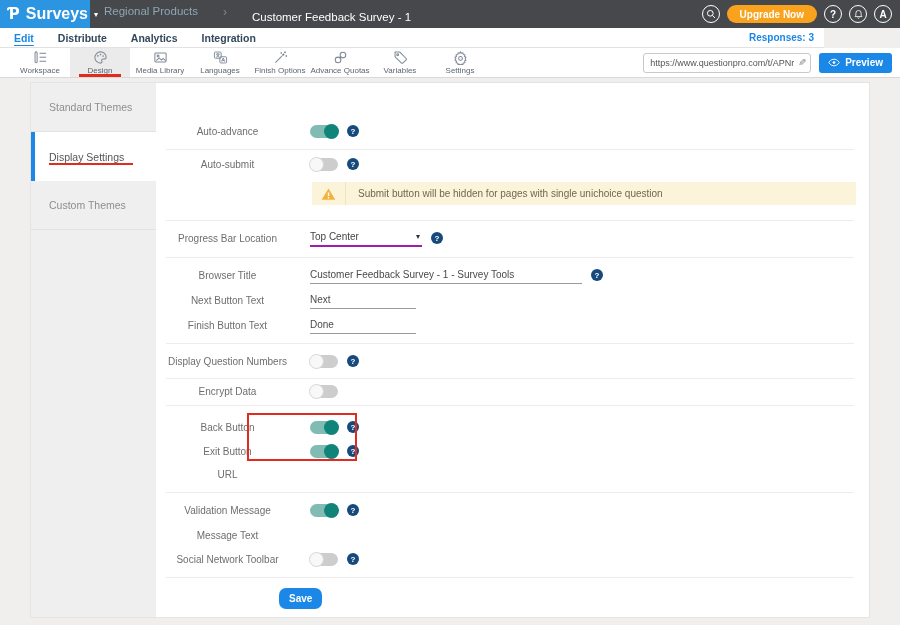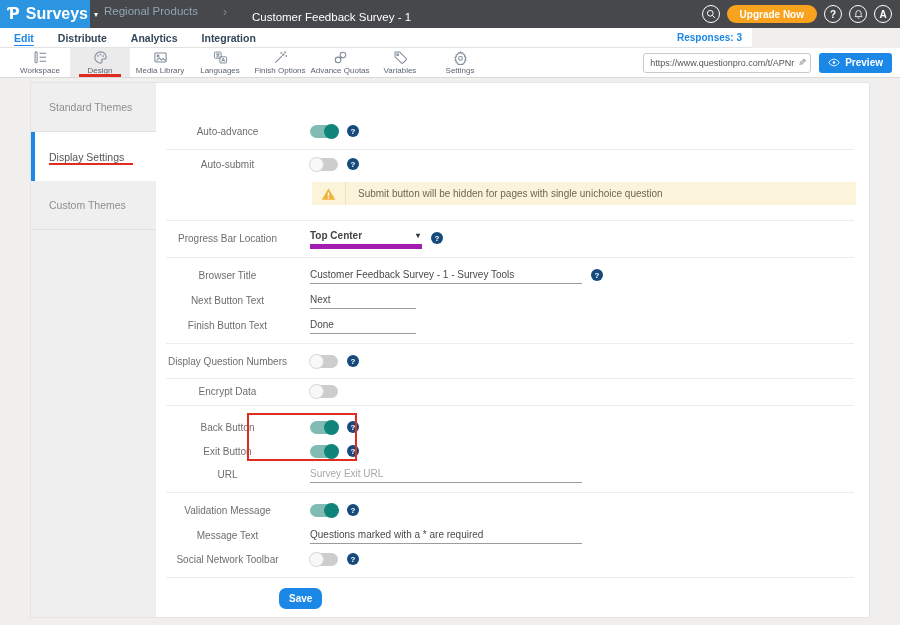--- a/index.html
+++ b/index.html
@@ -13,21 +13,21 @@
   .menu-caret { font-size:8px; margin-top:1px; }
   .breadcrumb { display:flex; gap:25px; margin-left:14px; font-size:11.5px; }
   .bc-parent { color:#8ea6b4; }
   .bc-sep { color:#7d8a94; font-size:12px; }
   .bc-current { color:#ffffff;margin-top:6px; }
   .topbar-right { margin-left:auto; display:flex; align-items:center; gap:7px; padding-right:8px; }
   .circle-icon { width:18px; height:18px; border:1px solid #ffffff; border-radius:50%; display:flex; align-items:center; justify-content:center; color:#fff; font-size:10px; font-weight:bold; }
   .upgrade-btn { background:#f9a21d; color:#fff; font-size:10px; font-weight:bold; border:none; border-radius:9px; height:18px; padding:0 13px; display:flex; align-items:center; }
 
   
-  .navrow { position:absolute; left:0; top:28px; width:752px; height:20px; background:#fff; border-bottom:1px solid #e2e2e2; display:flex; align-items:center; padding:0 10px 0 14px; gap:24px; }
+  .navrow { position:absolute; left:0; top:28px; width:824px; height:20px; background:#fff; border-bottom:1px solid #e2e2e2; display:flex; align-items:center; padding:0 10px 0 14px; gap:24px; }
   .nav-item { font-size:10.5px; font-weight:bold; color:#33475b; cursor:pointer; }
   .nav-item.active { color:#1b87e6; text-decoration:underline; text-underline-offset:3px; }
   .responses { margin-left:auto; font-size:10px; font-weight:bold; color:#1b87e6; }
 
   
   .toolbar { position:absolute; left:0; top:48px; width:900px; height:30px; background:#fff; border-bottom:1px solid #d9d9d9; display:flex; align-items:stretch; padding-left:10px; }
   .tool-item { width:60px; display:flex; flex-direction:column; align-items:center; justify-content:center; gap:1px; position:relative; cursor:pointer; }
   .tool-item svg { display:block; }
   .tool-label { font-size:8px; color:#5d6570; white-space:nowrap; }
   .tool-item.active { background:#ebebeb; }
@@ -55,21 +55,21 @@
   .tgl.on .knob { position:absolute; right:-1px; top:-1px; width:15px; height:15px; border-radius:50%; background:#11847a; }
   .tgl.off { background:#cdcdcd; }
   .tgl.off .knob { position:absolute; left:-1px; top:-1px; width:15px; height:15px; border-radius:50%; background:#f8f8f8; border:1px solid #d6d6d6; }
 
   .help { width:12px; height:12px; border-radius:50%; background:#164a7d; color:#fff; font-size:8px; font-weight:bold; display:flex; align-items:center; justify-content:center; margin-left:9px; flex:0 0 auto; cursor:pointer; }
 
   .uinput { border:none; outline:none; border-bottom:1px solid #9b9b9b; background:transparent; font-size:10px; color:#4a4a4a; padding:2px 0 3px 0; font-family:"Liberation Sans",sans-serif; }
   .uinput::placeholder { color:#a8a8a8; }
   .w-long { width:272px; }
   .w-short { width:106px; }
-  .select { width:112px; border-bottom:5px solid #a21caf; display:flex; align-items:center; justify-content:space-between; font-size:10px; color:#444; padding:2px 2px 3px 0; cursor:pointer;font-weight:bold; }
+  .select { width:112px; border-bottom:2px solid #a21caf; display:flex; align-items:center; justify-content:space-between; font-size:10px; color:#444; padding:2px 2px 3px 0; cursor:pointer; }
   .select .caret { font-size:8px; color:#333; }
 
   .warn-banner { position:absolute; left:156px; top:99px; width:544px; height:23px; background:#fcf4da; display:flex; align-items:center; }
   .warn-icon-wrap { width:34px; display:flex; align-items:center; justify-content:center; border-right:1px solid #eee3bd; height:100%; }
   .warn-text { font-size:10px; color:#6f684e; padding-left:12px; }
 
   .red-box { position:absolute; left:91px; top:330px; width:110px; height:48px; border:2px solid #e02b20; pointer-events:none; }
 
   .save-btn { position:absolute; left:123px; top:505px; background:#1b87e6; color:#fff; border:none; border-radius:7px; font-size:10px; font-weight:bold; padding:5px 10px; cursor:pointer; }
 </style>
@@ -321,35 +321,33 @@
       <span class="tgl on">
           <span class="knob"></span>
         </span>
       <span class="help">?</span>
     </div>
 
     <div class="red-box"></div>
 
     <div class="row" style="top:381px">
       <span class="lbl">URL</span>
-      <input class="uinput w-long" placeholder="Survey Exit URL" style="">
     </div>
     <div class="divider" style="top:409px"></div>
 
     <div class="row" style="top:417px">
       <span class="lbl">Validation Message</span>
       <span class="tgl on">
           <span class="knob"></span>
         </span>
       <span class="help">?</span>
     </div>
 
     <div class="row" style="top:442px">
       <span class="lbl">Message Text</span>
-      <input class="uinput w-long" value="Questions marked with a * are required" style="">
     </div>
 
     <div class="row" style="top:466px">
       <span class="lbl">Social Network Toolbar</span>
       <span class="tgl off">
           <span class="knob"></span>
         </span>
       <span class="help">?</span>
     </div>
     <div class="divider" style="top:494px"></div>

